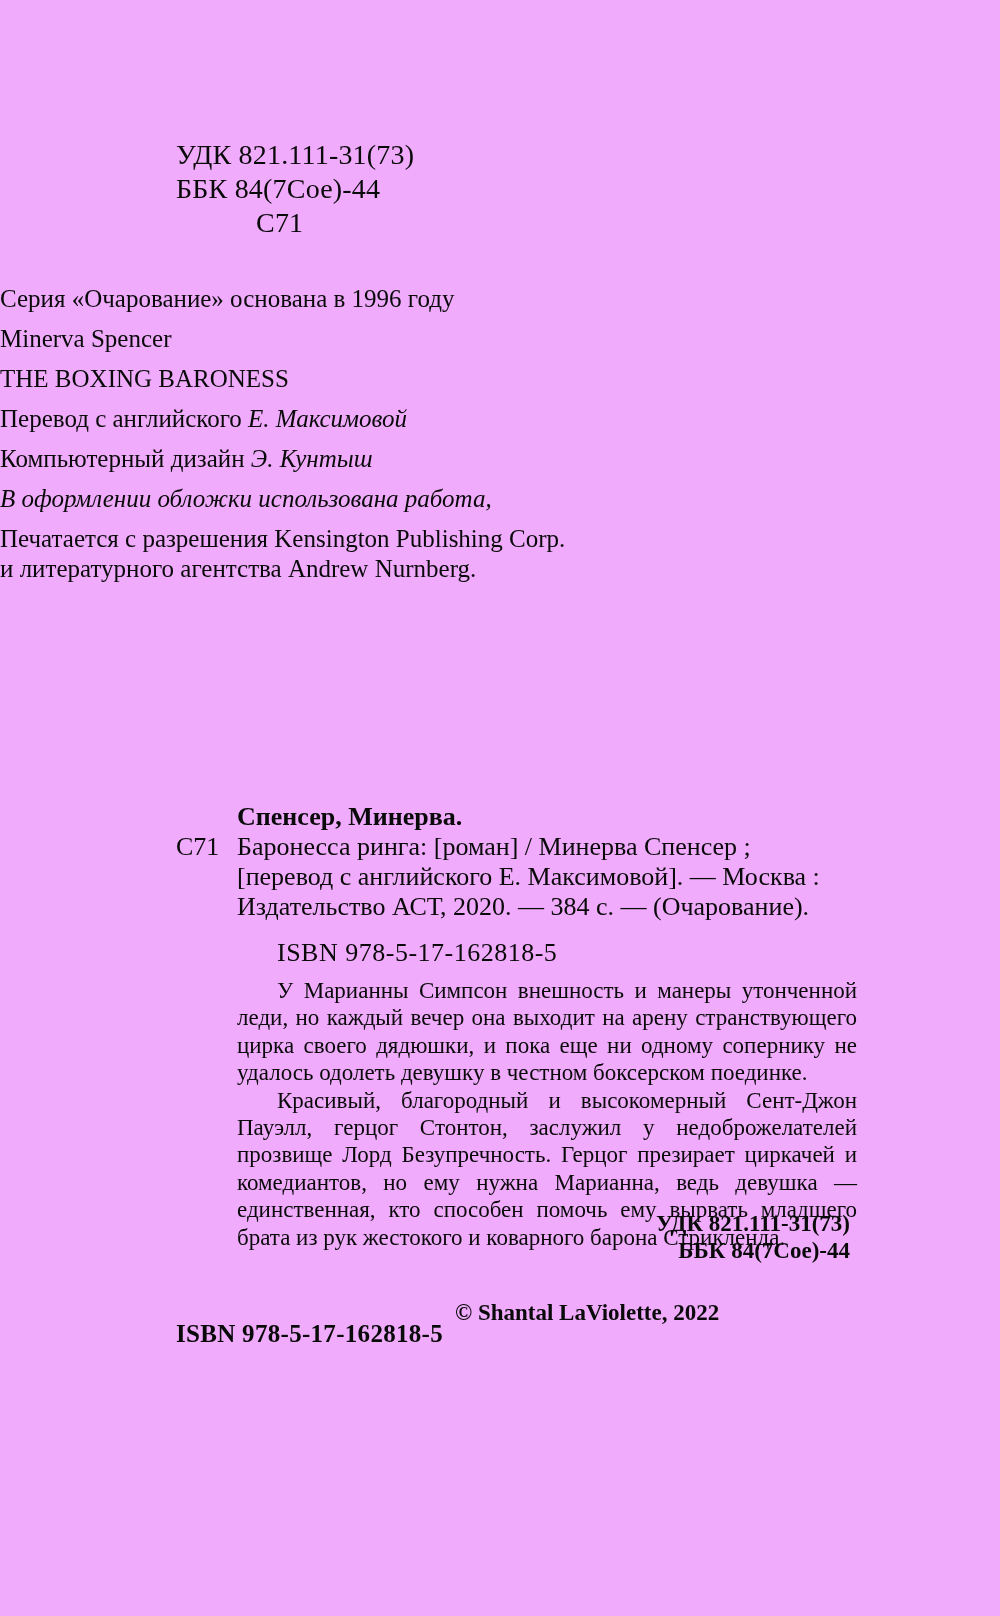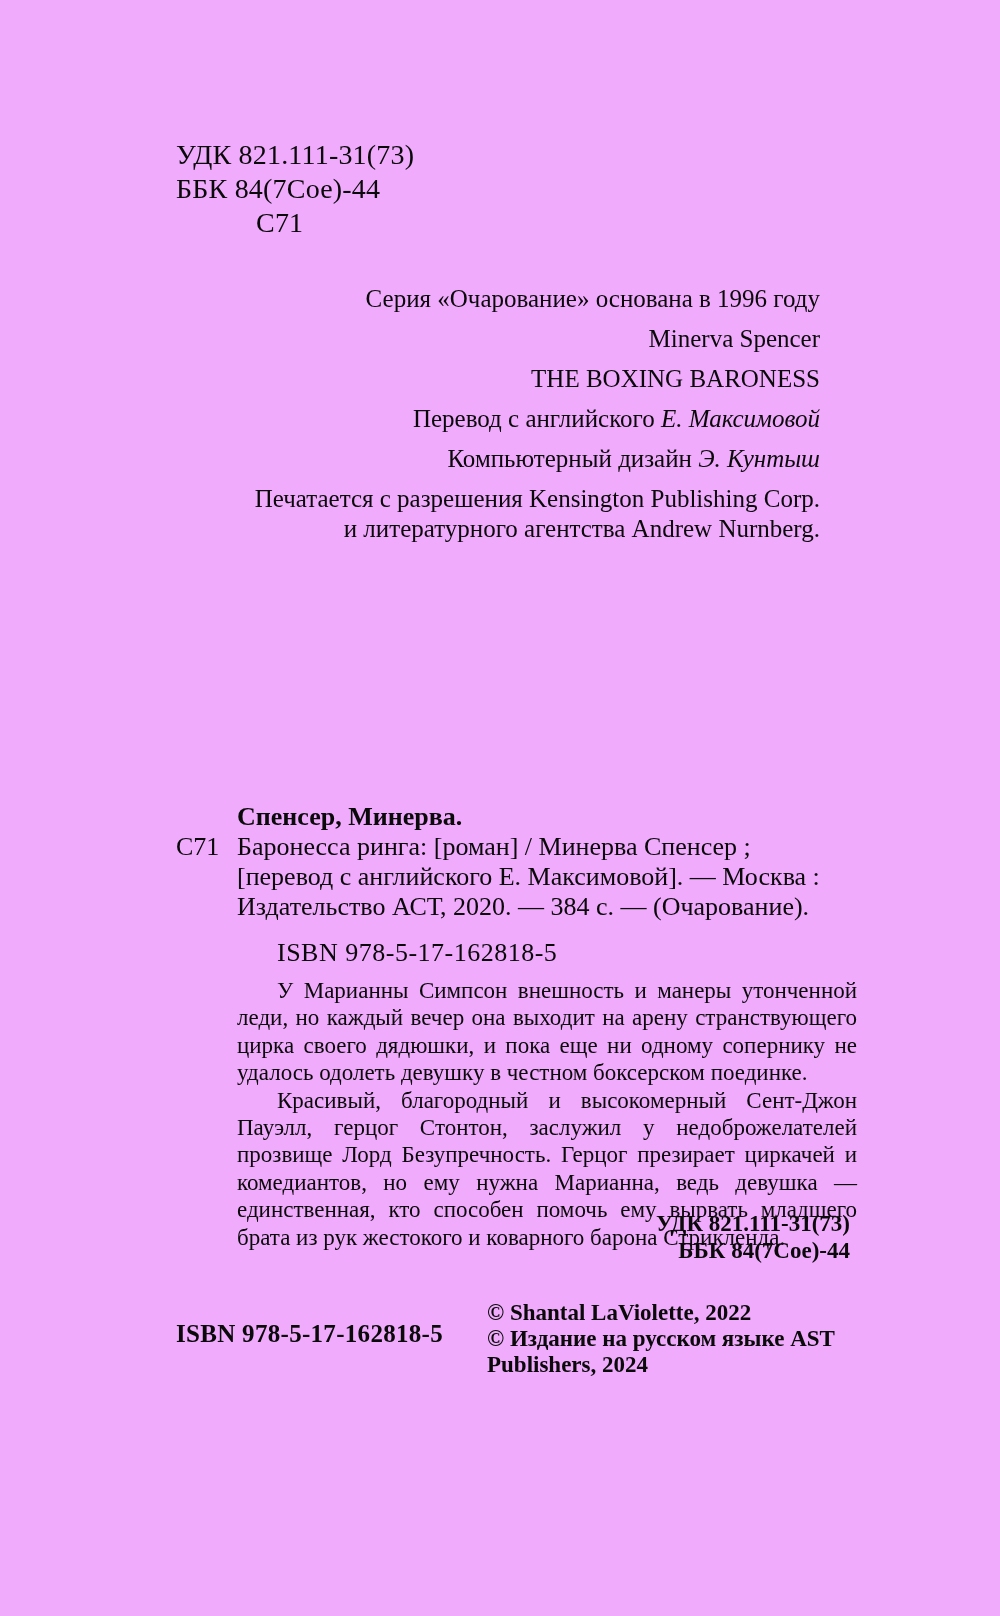--- a/index.html
+++ b/index.html
@@ -27,21 +27,21 @@
     letter-spacing: 0.2px;
   }
   .top-codes .code-line3 { padding-left: 80px; }
 
   
   .series-block {
     position: absolute;
     top: 284px;
     left: 0;
     width: 820px;
-    text-align: right;
+    text-align: left;
     font-size: 25px;
     line-height: 30px;
   }
   .series-block .entry { margin-bottom: 10px; }
   .series-block .it { font-style: italic; }
 
   
   .catalog {
     position: absolute;
     top: 802px;
@@ -100,41 +100,41 @@
     font-size: 25px;
     letter-spacing: 0.3px;
   }
   .footer-copyrights {
     position: absolute;
     top: 0;
     left: 279px;
     font-weight: bold;
     font-size: 23px;
     line-height: 26px;
-    margin-left: 32px;
   }
 </style>
 </head>
 <body>
 
 <div class="page">
 
   <div class="top-codes">
     <div>УДК  821.111-31(73)</div>
     <div>ББК  84(7Сое)-44</div>
     <div class="code-line3">С71</div>
   </div>
 
   <div class="series-block">
     <div class="entry">Серия «Очарование» основана в 1996 году</div>
     <div class="entry">Minerva Spencer</div>
     <div class="entry">THE BOXING BARONESS</div>
     <div class="entry"><span>Перевод с английского </span><span class="it">Е. Максимовой</span></div>
     <div class="entry"><span>Компьютерный дизайн </span><span class="it">Э. Кунтыш</span></div>
     <div class="entry it">
+      <div>В оформлении обложки использована работа,</div>
     </div>
     <div class="entry">
       <div>Печатается с разрешения Kensington Publishing Corp.</div>
       <div>и  литературного агентства Andrew Nurnberg.</div>
     </div>
   </div>
 
   <div class="catalog">
     <div class="row">
       <span class="label-col"></span>
@@ -163,17 +163,16 @@
 
   <div class="bottom-codes">
     <div>УДК 821.111-31(73)</div>
     <div>ББК 84(7Сое)-44</div>
   </div>
 
   <div class="footer">
     <div class="footer-isbn">ISBN 978-5-17-162818-5</div>
     <div class="footer-copyrights">
       <div>© Shantal LaViolette, 2022</div>
-      <div>© Издание на русском языке AST Publishers, 2024</div>
     </div>
   </div>
 
 </div>
 
 </body></html>

